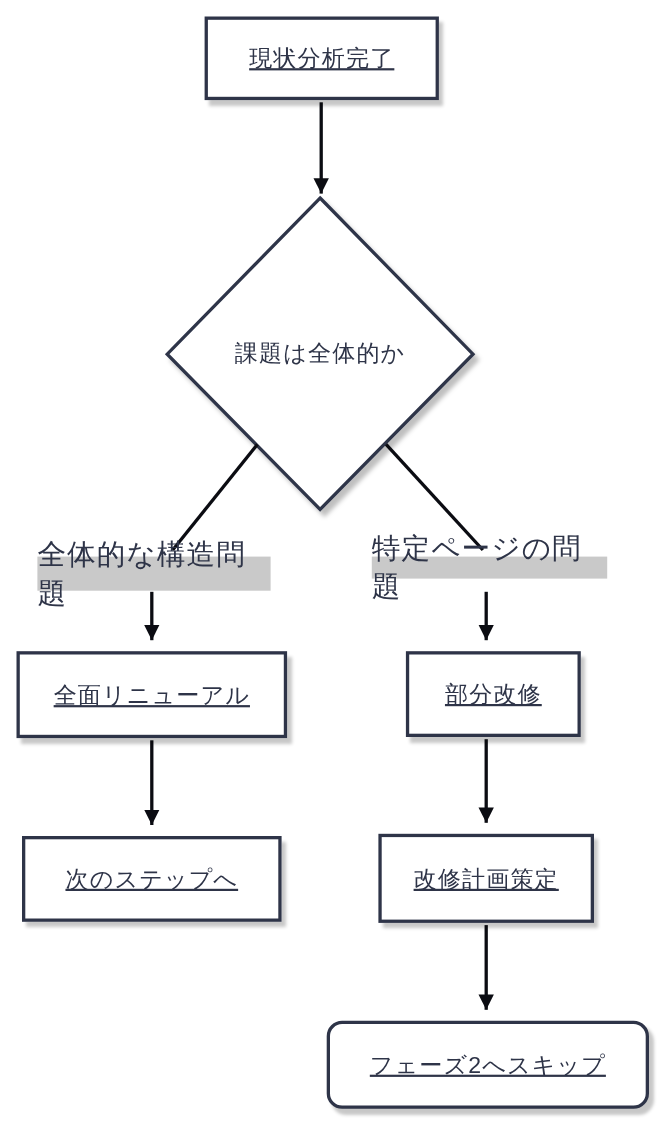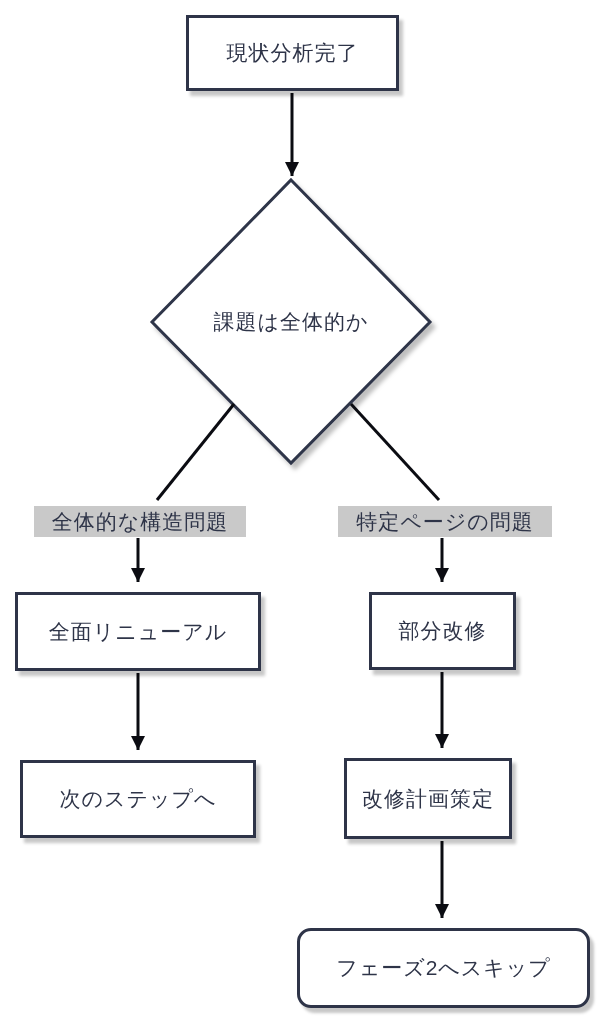--- a/index.html
+++ b/index.html
@@ -36,20 +36,21 @@
     stroke-width: 3;
   }
   .node {
     position: absolute;
     z-index: 2;
     display: flex;
     align-items: center;
     justify-content: center;
     text-align: right;
     box-sizing: border-box;
+    text-decoration: underline;
   }
   .box {
     background: var(--node-fill, #ffffff);
     border: 3px solid var(--node-border, #2e3448);
     box-shadow: 4px 5px 3px rgba(0, 0, 0, 0.22);
     font-size: 21px;
     letter-spacing: 1px;
   }
   .decision-text {
     position: absolute;
@@ -63,21 +64,21 @@
     line-height: 1.6;
     letter-spacing: 1px;
   }
   .edge-label {
     position: absolute;
     z-index: 2;
     display: flex;
     align-items: center;
     justify-content: center;
     background: var(--label-bg, #c9c9c9);
-    font-size: 21px;
+    font-size: 26px;
     letter-spacing: 1px;
     box-sizing: border-box;
   }
 </style>
 </head>
 <body>
 
 <div class="canvas">
 
   <svg class="layer" width="606" height="1024" viewBox="0 0 606 1024">
@@ -114,37 +115,37 @@
   </div>
 
   <div class="decision-text" style="left:166px; top:283px; width:250px; height:78px;">
     <div>課題は全体的か</div>
   </div>
 
   <div class="edge-label" style="left:34px; top:506px; width:212px; height:31px;">
     <span>全体的な構造問題</span>
   </div>
 
-  <div class="edge-label" style="left:338px; top:506px; width:214px; height:31px;">
+  <div class="edge-label" style="left:338px; top:506px; width:214px; height:20px;">
     <span>特定ページの問題</span>
   </div>
 
   <div class="node box" style="left:20px; top:760px; width:236px; height:78px;">
     <span>次のステップへ</span>
   </div>
 
   <div class="node box" style="left:15px; top:592px; width:246px; height:79px;">
     <span>全面リニューアル</span>
   </div>
 
-  <div class="node box" style="left:369px; top:592px; width:147px; height:78px;">
+  <div class="node box" style="left:369px; top:592px; width:159px; height:78px;">
     <span>部分改修</span>
   </div>
 
-  <div class="node box" style="left:344px; top:758px; width:168px; height:81px;">
+  <div class="node box" style="left:344px; top:758px; width:196px; height:81px;">
     <span>改修計画策定</span>
   </div>
 
   <div class="node box" style="left:297px; top:928px; width:293px; height:80px;border-radius:14px;">
     <span>フェーズ2へスキップ</span>
   </div>
 
 </div>
 
 </body></html>

